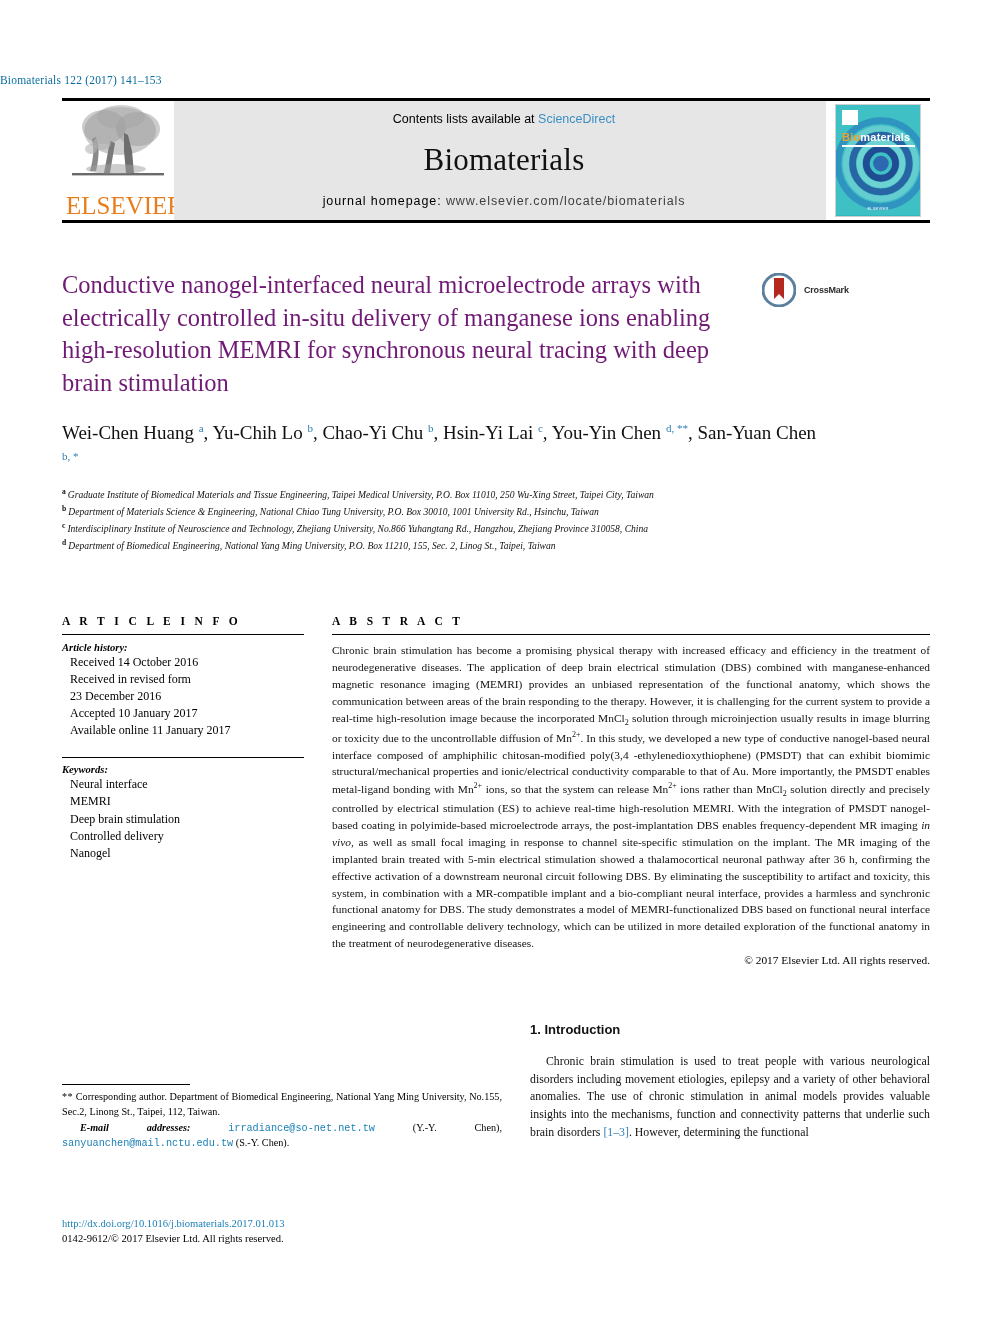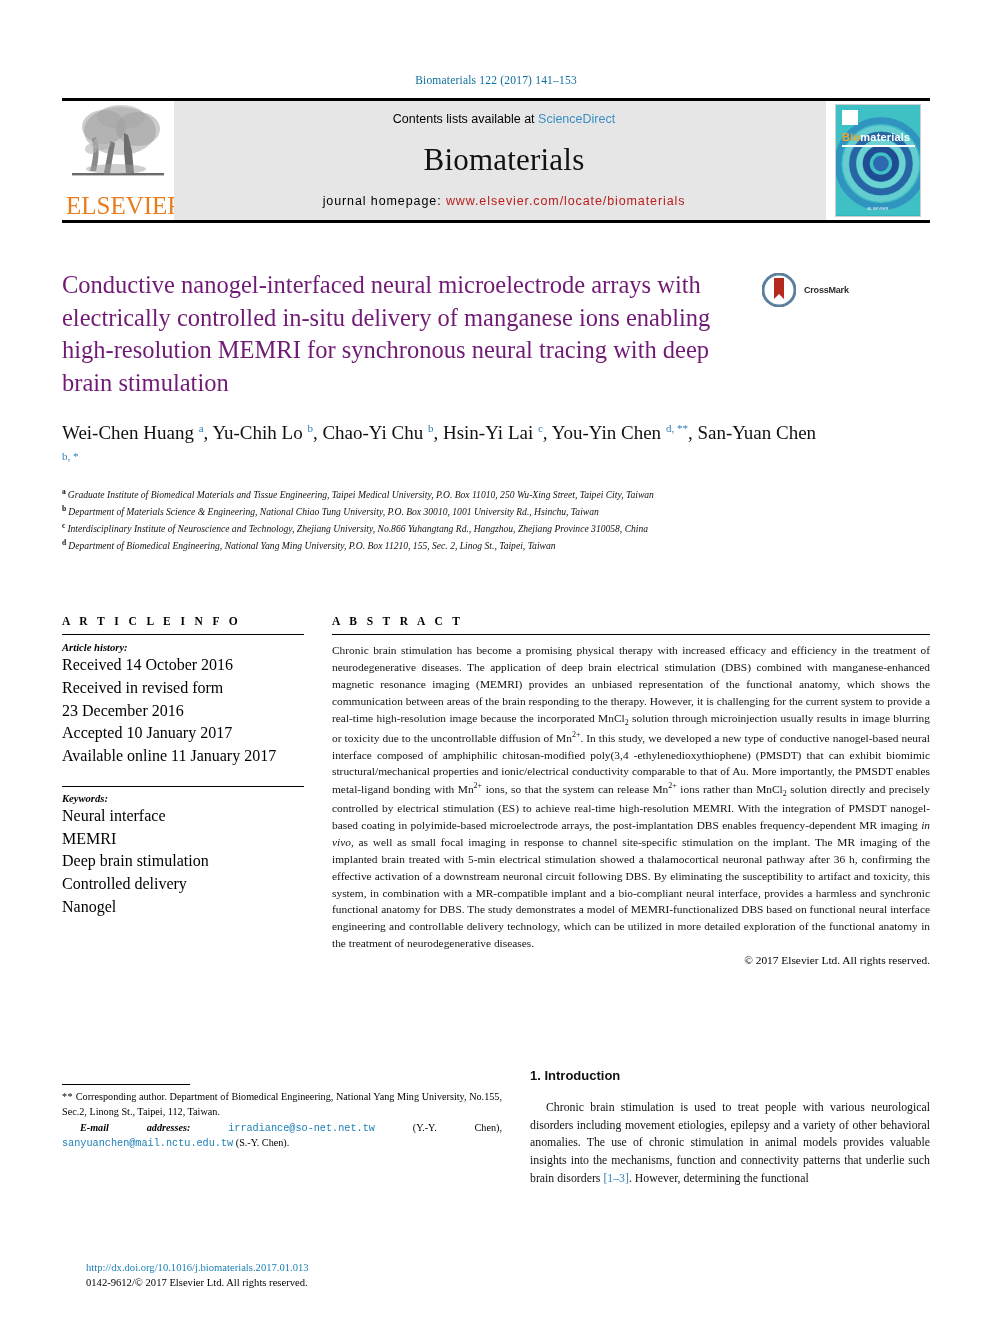--- a/index.html
+++ b/index.html
@@ -17,21 +17,21 @@
   }
   .page {
     position: relative;
     width: 992px;
     height: 1323px;
     box-sizing: border-box;
   }
 
   
   .running-head {
-    text-align: center;
+    text-align: left;
     font-size: 11.5px;
     color: #0b6d9e;
     padding-top: 74px;
     letter-spacing: .2px;
   }
 
   
   .banner {
     margin: 12px 62px 0 62px;
     border-top: 3px solid #000;
@@ -82,21 +82,21 @@
     font-size: 31px;
     color: #111;
     letter-spacing: .2px;
   }
   .homepage-line {
     font-family: "Liberation Sans", sans-serif;
     font-size: 12.5px;
     letter-spacing: .9px;
     color: #000;
   }
-  .homepage-line .url { color: #b91c1c; margin-top: 36px; }
+  .homepage-line .url { color: #404040; margin-top: 36px; }
   .banner-cover {
     width: 104px;
     flex: none;
     display: flex;
     align-items: center;
     justify-content: center;
   }
   .cover-thumb {
     width: 86px;
     height: 113px;
@@ -215,22 +215,23 @@
     margin-top: 24px;
   }
   .rule { border-top: 1.3px solid #000; margin-bottom: 7px; }
   .hist-title, .kw-title {
     font-style: italic;
     font-weight: bold;
     font-size: 10.6px;
     margin-bottom: 1px;
   }
   .hist-line, .kw-line {
-    font-size: 16px;
+    font-size: 12px;
     line-height: 1.42;
+    margin-left: 8px;
   }
   .kw-block { margin-top: 18px; }
   .kw-block .rule { margin-bottom: 6px; }
 
   .abstract-body {
     font-size: 11.4px;
     line-height: 1.48;
     text-align: justify;
     color: #111;
   }
@@ -245,21 +246,21 @@
   
   .lower {
     position: absolute;
     left: 62px;
     right: 62px;
     top: 1022px;
     display: flex;
     gap: 28px;
   }
   .lower-left { width: 440px; flex: none; position: relative; }
-  .lower-right { flex: 1 1 auto; margin-top: 46px; }
+  .lower-right { flex: 1 1 auto; }
 
   .intro-head {
     font-family: "Liberation Sans", sans-serif;
     font-size: 13px;
     font-weight: bold;
     color: #111;
     margin: 0 0 16px 0;
   }
   .intro-body {
     font-size: 11.8px;
@@ -287,25 +288,24 @@
   }
   .footnote-item { margin-bottom: 0px; }
   .footnote-item .mark { letter-spacing: .5px; }
   .email-line { text-indent: 18px; margin-top: 1px; }
   .email-line .lbl { font-style: italic; font-weight: bold; }
   .email-line a, .link { color: #1a7fb5; text-decoration: none; font-family: Liberation Mono, monospace; }
 
   .doi-block {
     position: absolute;
     left: 62px;
-    top: 1260px;
+    top: 1216px;
     width: 440px;
     font-size: 10.6px;
     line-height: 1.42;
-    margin-left: 24px;
   }
   .doi-block .doi { color: #1a7fb5; }
   .issn { font-weight: normal; }
 </style>
 </head>
 <body>
 
 <div class="page">
 
   <div class="running-head">Biomaterials 122 (2017) 141–153</div>

